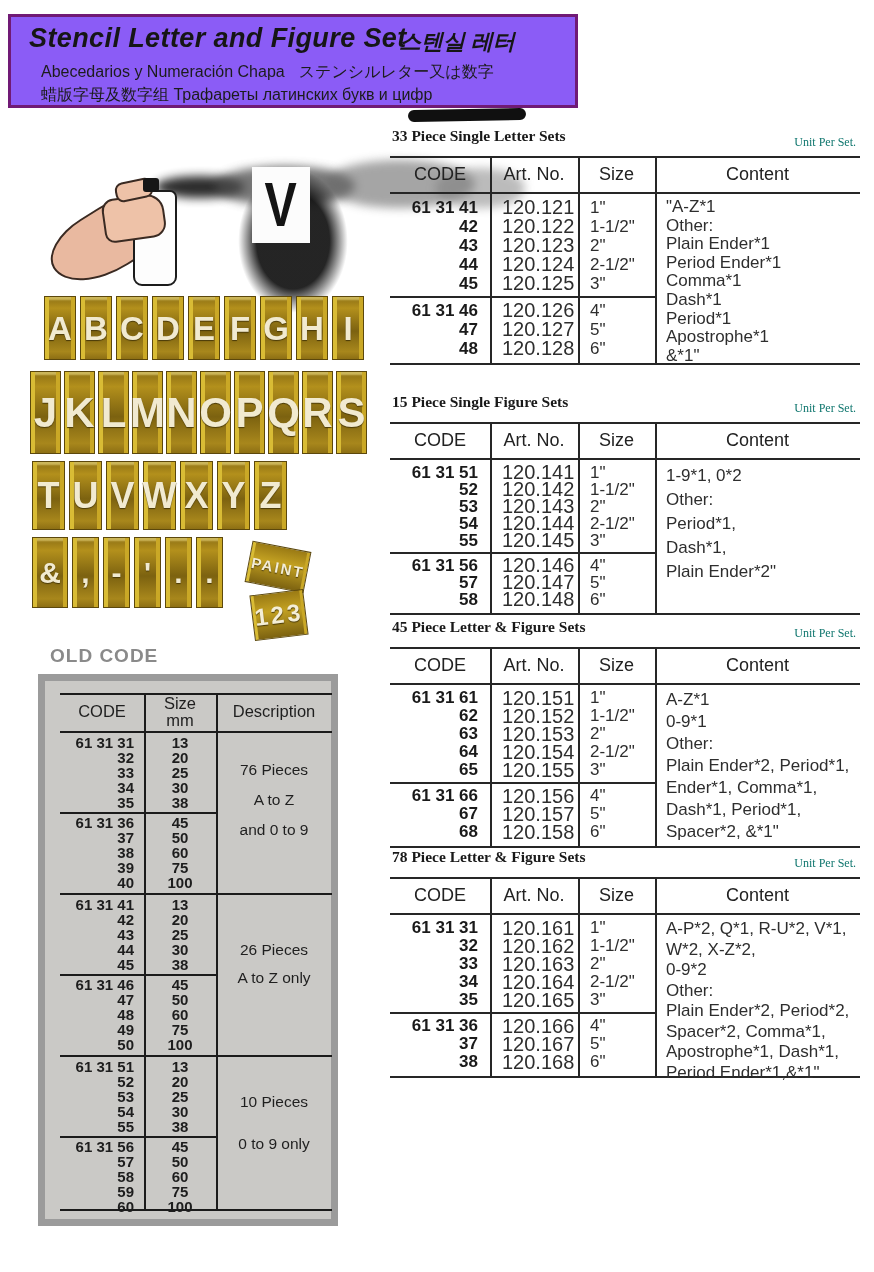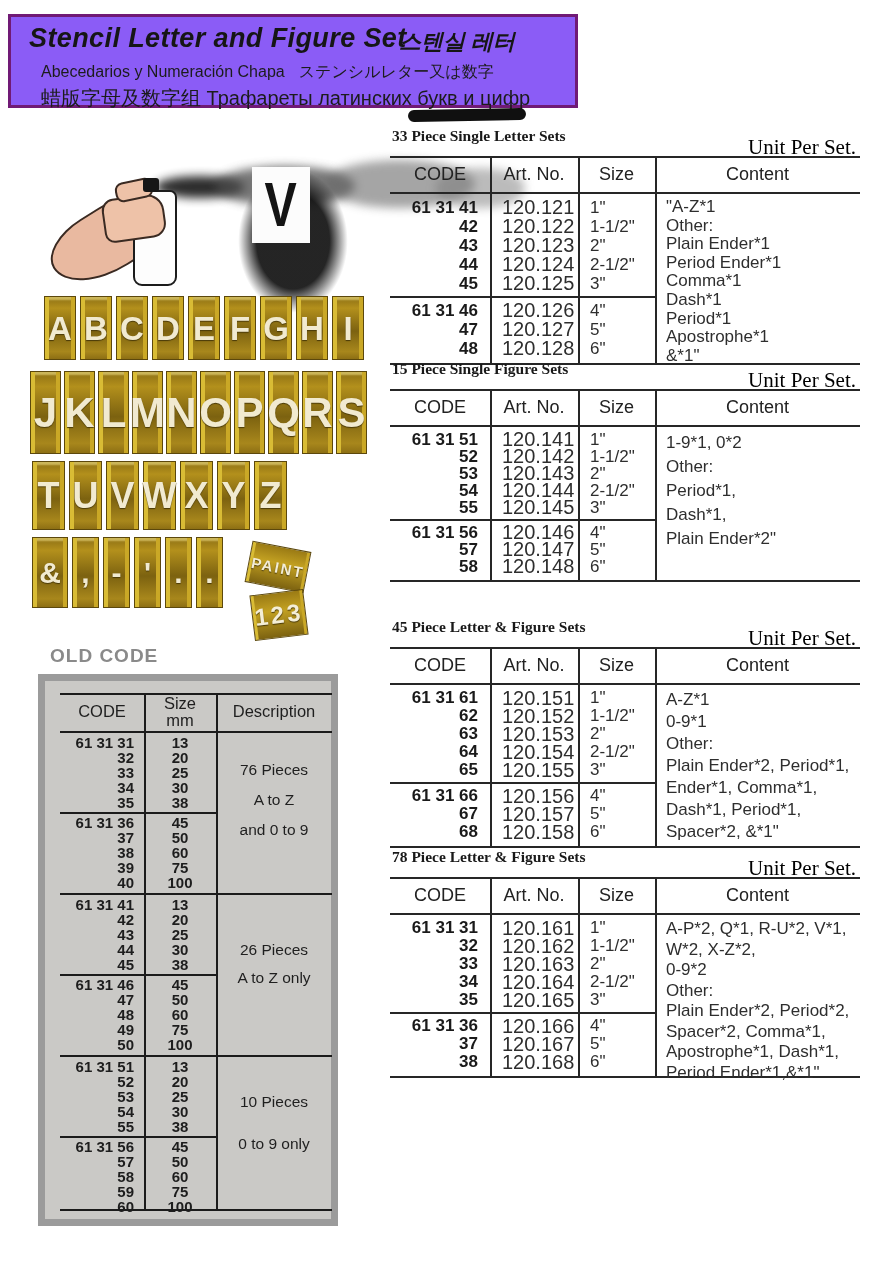--- a/index.html
+++ b/index.html
@@ -6,21 +6,21 @@
   #page{position:relative;width:874px;height:1272px;background:#ffffff;overflow:hidden;
         font-family:"Liberation Sans",sans-serif;color:#2b2b2b;}
 
   
   .header-band{position:absolute;left:8px;top:14px;width:556px;height:88px;
     background:#8b5cf6;border:3px solid #701a75;padding-left:8px;}
   .hb-title{position:absolute;left:18px;top:6px;font-size:27px;font-weight:bold;font-style:italic;color:#161616;letter-spacing:.4px;}
   .hb-ko{position:absolute;left:388px;top:10px;font-size:22px;font-weight:bold;font-style:italic;color:#161616;}
   .hb-l2{position:absolute;left:30px;top:45px;font-size:16px;color:#1c1c1c;white-space:nowrap;}
   .hb-l2 .ja{margin-left:14px;}
-  .hb-l3{position:absolute;left:30px;top:68px;font-size:20px;color:#1c1c1c;white-space:nowrap;}
+  .hb-l3{position:absolute;left:30px;top:68px;font-size:16px;color:#1c1c1c;white-space:nowrap;}
 
   .scan-streak{position:absolute;left:408px;top:109px;width:118px;height:12px;background:#101010;
     border-radius:6px;transform:rotate(-1deg);}
 
   
   .spray-photo{position:absolute;left:55px;top:150px;width:480px;height:165px;}
   .mist{position:absolute;border-radius:50%;background:#4a4a4a;filter:blur(5px);}
   .m1{left:100px;top:26px;width:90px;height:22px;opacity:.95;background:#222;}
   .m2{left:160px;top:16px;width:140px;height:40px;opacity:.75;}
   .m3{left:270px;top:10px;width:150px;height:48px;opacity:.6;background:#6a6a6a;}
@@ -60,21 +60,21 @@
   .piece span{color:#f4eed6;font-weight:bold;letter-spacing:4px;text-shadow:0 1px 1px #4a3a08;}
   .paint-piece{left:248px;top:546px;width:58px;height:40px;transform:rotate(11deg);}
   .paint-piece span{font-size:15px;letter-spacing:2px;}
   .num-piece{left:252px;top:592px;width:52px;height:44px;transform:rotate(-7deg);}
   .num-piece span{font-size:24px;letter-spacing:3px;}
 
   
   .rtable{position:absolute;left:390px;width:470px;}
   .tbar{position:relative;height:27px;font-family:Liberation Serif, serif;}
   .tbar .ttl{position:absolute;left:2px;top:1px;font-size:15.5px;font-weight:bold;color:#191919;}
-  .tbar .unit{position:absolute;right:4px;top:9px;font-size:21px;color:#000000;text-align:center;}
+  .tbar .unit{position:absolute;right:4px;top:9px;font-size:12px;color:#0f766e;text-align:center;}
   .tgrid{position:relative;border-top:2px solid #262626;border-bottom:2px solid #262626;margin-top:3px;}
   .thead{position:relative;height:34px;border-bottom:2px solid #262626;}
   .th{position:absolute;top:6px;font-size:18px;color:#222;text-align:center;}
   .h-code{left:0;width:100px;} .h-art{left:100px;width:88px;} .h-size{left:188px;width:77px;} .h-content{left:265px;width:205px;}
   .tbody{position:relative;padding:4px 0 5px 0;}
   .trow{position:relative;height:var(--rh);line-height:var(--rh);}
   .c-code{position:absolute;left:0;width:88px;text-align:right;font-weight:bold;color:#1a1a1a;font-size:17px;}
   .c-art{position:absolute;left:112px;font-size:20px;color:#2e2e2e;}
   .c-size{position:absolute;left:200px;font-size:17px;color:#2e2e2e;}
   .gsep{width:265px;border-top:2px solid #262626;margin:3px 0;}
@@ -312,21 +312,21 @@
           <div class="cline">Apostrophe*1</div>
           <div class="cline">&amp;*1"</div>
         </div>
       </div>
       <i class="vline v1"></i>
       <i class="vline v2"></i>
       <i class="vline v3"></i>
     </div>
   </section>
 
-  <section class="rtable" style="top:359px;--rh:17px;--clh:24px">
+  <section class="rtable" style="top:392px;--rh:17px;--clh:24px">
     <div class="tbar">
       <span class="ttl">15 Piece Single Figure Sets</span>
       <span class="unit">Unit Per Set.</span>
     </div>
     <div class="tgrid">
       <div class="thead">
         <span class="th h-code">CODE</span>
         <span class="th h-art">Art. No.</span>
         <span class="th h-size">Size</span>
         <span class="th h-content">Content</span>

